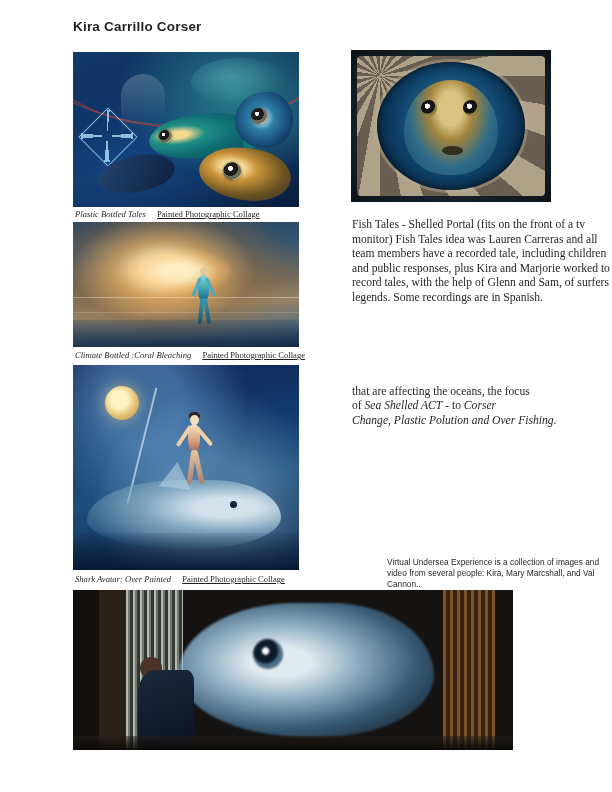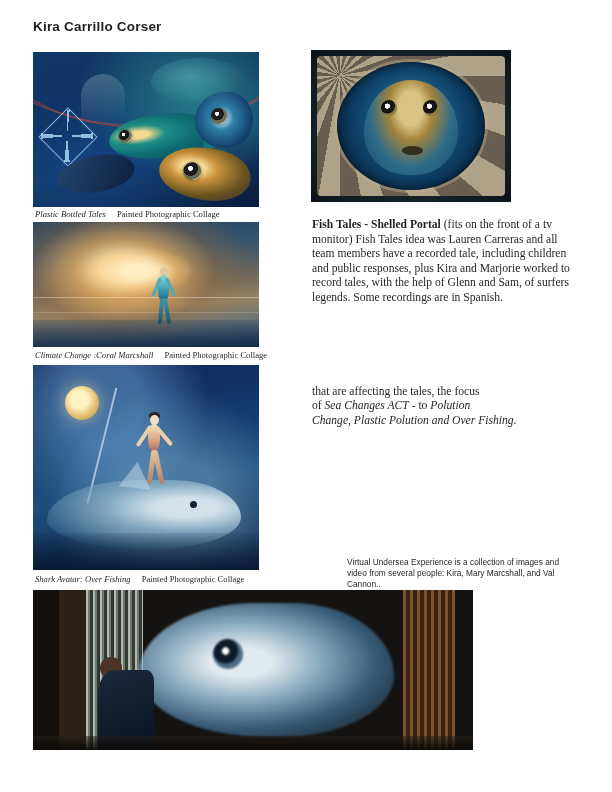--- a/index.html
+++ b/index.html
@@ -11,20 +11,21 @@
     width: 612px;
     height: 792px;
     position: relative;
     font-family: "Liberation Serif", serif;
     color: #000000;
     overflow: hidden;
   }
   .page {
     position: absolute;
     inset: 0;
+    margin-left: 40px;
   }
   #doc-title {
     position: absolute;
     left: 33px;
     top: 19px;
     font-family: "Liberation Sans", sans-serif;
     font-weight: bold;
     font-size: 13.5px;
     letter-spacing: 0.2px;
     color: #231f20;
@@ -48,36 +49,37 @@
     font-size: 8.6px;
     color: #231f20;
     white-space: nowrap;
   }
   .caption .title-it {
     font-style: italic;
   }
   .caption .medium {
     font-style: normal;
     padding-left: 9px;
+    text-decoration: underline;
   }
 
   
   .rt {
     position: absolute;
     font-family: "Liberation Serif", serif;
     color: #231f20;
   }
   #fish-tales-block {
     left: 312px;
     top: 218px;
     width: 262px;
     font-size: 11.6px;
     line-height: 14.6px;
   }
-  #fish-tales-block b { font-weight: bold; }
+  #fish-tales-block b { font-weight: normal; }
   #painted-images-block {
     left: 312px;
     top: 370px;
     width: 250px;
     font-size: 11.6px;
     line-height: 14.6px;
   }
   #painted-images-block i { font-style: italic; }
   #virtual-block {
     left: 347px;
@@ -465,28 +467,28 @@
         <div class="armR"></div>
         <div class="legL"></div>
         <div class="legR"></div>
       </div>
       <div style="position:absolute; left:0; bottom:0; width:100%; height:22%;
            background:linear-gradient(180deg, rgba(40,70,100,.25), rgba(18,40,70,.85));"></div>
     </div>
   </div>
 
   <div class="caption" style="left:35px; top:350px;">
-    <span class="title-it">Climate Change :Coral Marcshall</span>
+    <span class="title-it">Climate Bottled :Coral Bleaching</span>
     <span class="medium">Painted Photographic Collage</span>
   </div>
 
   <div class="rt" id="painted-images-block">
     <br>
-    <span>that are affecting the tales, the focus</span><br>
-    <span>of </span><i>Sea Changes ACT</i><span> -  to </span><i>Polution</i><br>
+    <span>that are affecting the oceans, the focus</span><br>
+    <span>of </span><i>Sea Shelled ACT</i><span> -  to </span><i>Corser</i><br>
     <i>Change, Plastic Polution and Over Fishing</i><span>.</span>
   </div>
 
   <div class="imgbox a4-bg" style="left:33px; top:365px; width:226px; height:205px;">
     <div class="art">
       <div class="a4-moon"></div>
       <div class="a4-spear"></div>
       <div class="a4-shark">
         <div class="sfin"></div>
         <div class="seye"></div>
@@ -499,21 +501,21 @@
         <div class="armR"></div>
         <div class="legL"></div>
         <div class="legR"></div>
       </div>
       <div style="position:absolute; left:0; bottom:0; width:100%; height:18%;
            background:linear-gradient(180deg, rgba(12,34,66,.1), rgba(8,22,48,.9));"></div>
     </div>
   </div>
 
   <div class="caption" style="left:35px; top:574px;">
-    <span class="title-it">Shark Avatar: Over Fishing</span>
+    <span class="title-it">Shark Avatar: Over Painted</span>
     <span class="medium">Painted Photographic Collage</span>
   </div>
 
   <div class="rt" id="virtual-block">
     <span>Virtual Undersea Experience is a collection of images and video from several people: Kira, Mary Marcshall, and Val Cannon..</span>
   </div>
 
   <div class="imgbox a5-bg" style="left:33px; top:590px; width:440px; height:160px;">
     <div class="art">
       <div class="a5-curtain"></div>

